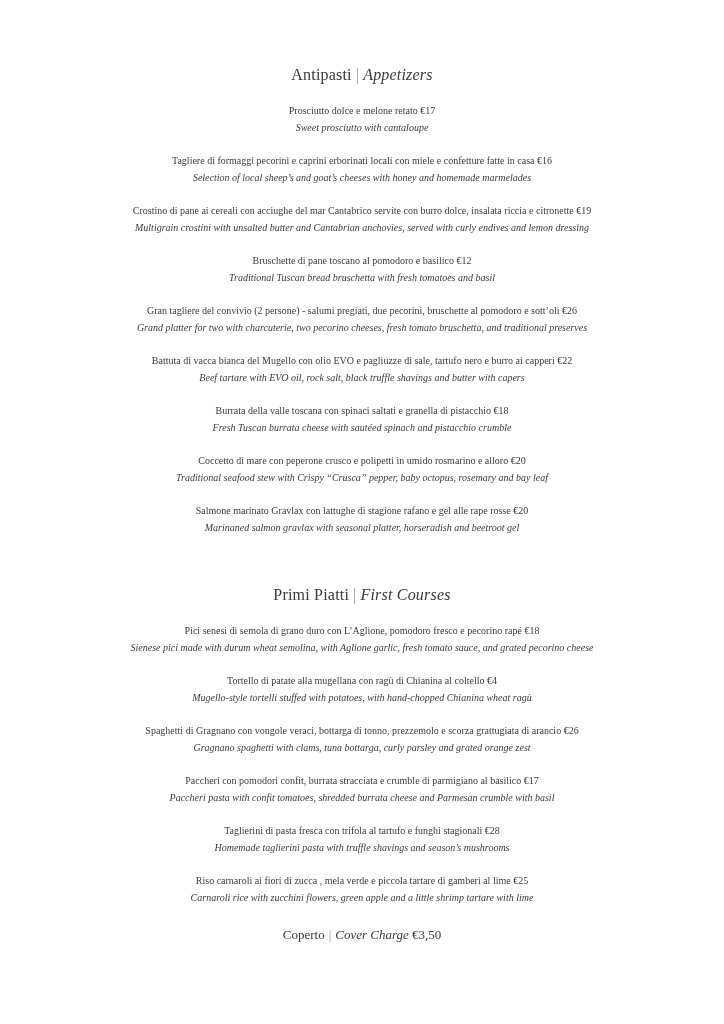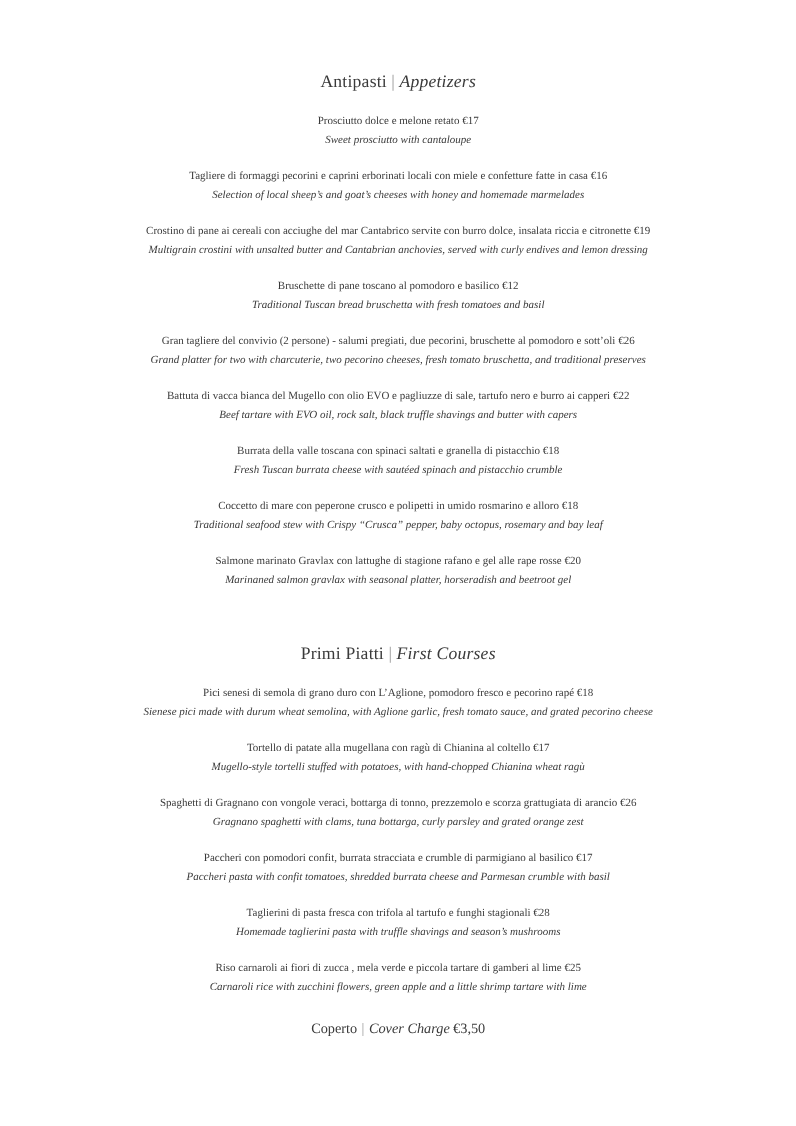--- a/index.html
+++ b/index.html
@@ -70,36 +70,36 @@
         </div>
         <div class="menu-item">
           <p class="item-it">Battuta di vacca bianca del Mugello con olio EVO e pagliuzze di sale, tartufo nero e burro ai capperi €22</p>
           <p class="item-en">Beef tartare with EVO oil, rock salt, black truffle shavings and butter with capers</p>
         </div>
         <div class="menu-item">
           <p class="item-it">Burrata della valle toscana con spinaci saltati e granella di pistacchio €18</p>
           <p class="item-en">Fresh Tuscan burrata cheese with sautéed spinach and pistacchio crumble</p>
         </div>
         <div class="menu-item">
-          <p class="item-it">Coccetto di mare con peperone crusco e polipetti in umido rosmarino e alloro €18</p>
+          <p class="item-it">Coccetto di mare con peperone crusco e polipetti in umido rosmarino e alloro €20</p>
           <p class="item-en">Traditional seafood stew with Crispy “Crusca” pepper, baby octopus, rosemary and bay leaf</p>
         </div>
         <div class="menu-item">
           <p class="item-it">Salmone marinato Gravlax con lattughe di stagione rafano e gel alle rape rosse €20</p>
           <p class="item-en">Marinaned salmon gravlax with seasonal platter, horseradish and beetroot gel</p>
         </div>
       </section>
       <section class="menu-section">
         <h2 class="section-header"><span class="hdr-it">Primi Piatti</span><span class="hdr-sep">|</span><span class="hdr-en">First Courses</span></h2>
         <div class="menu-item">
           <p class="item-it">Pici senesi di semola di grano duro con L’Aglione, pomodoro fresco e pecorino rapé €18</p>
           <p class="item-en">Sienese pici made with durum wheat semolina, with Aglione garlic, fresh tomato sauce, and grated pecorino cheese</p>
         </div>
         <div class="menu-item">
-          <p class="item-it">Tortello di patate alla mugellana con ragù di Chianina al coltello €17</p>
+          <p class="item-it">Tortello di patate alla mugellana con ragù di Chianina al coltello €4</p>
           <p class="item-en">Mugello-style tortelli stuffed with potatoes, with hand-chopped Chianina wheat ragù</p>
         </div>
         <div class="menu-item">
           <p class="item-it">Spaghetti di Gragnano con vongole veraci, bottarga di tonno, prezzemolo e scorza grattugiata di arancio €26</p>
           <p class="item-en">Gragnano spaghetti with clams, tuna bottarga, curly parsley and grated orange zest</p>
         </div>
         <div class="menu-item">
           <p class="item-it">Paccheri con pomodori confit, burrata stracciata e crumble di parmigiano al basilico €17</p>
           <p class="item-en">Paccheri pasta with confit tomatoes, shredded burrata cheese and Parmesan crumble with basil</p>
         </div>

